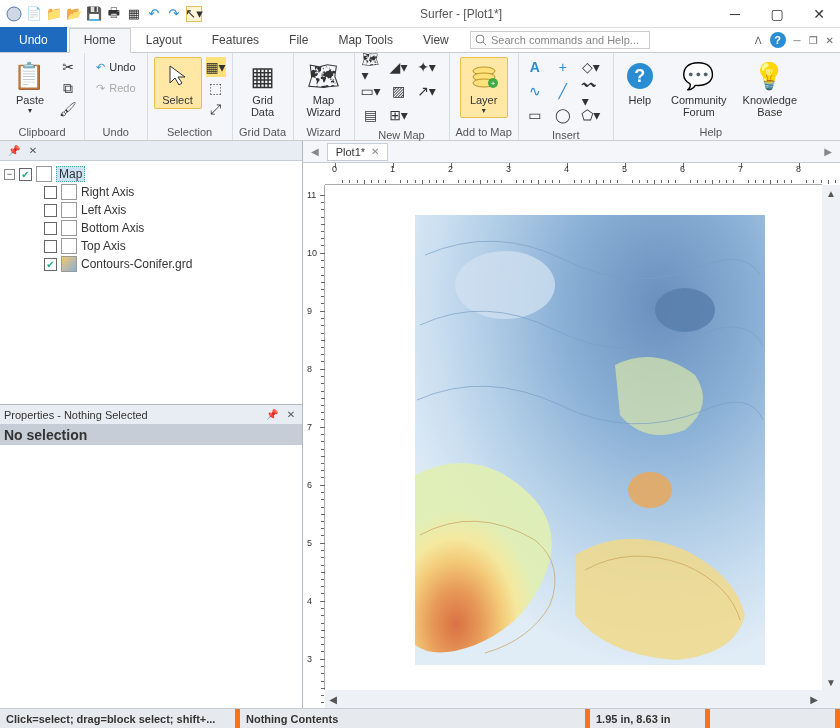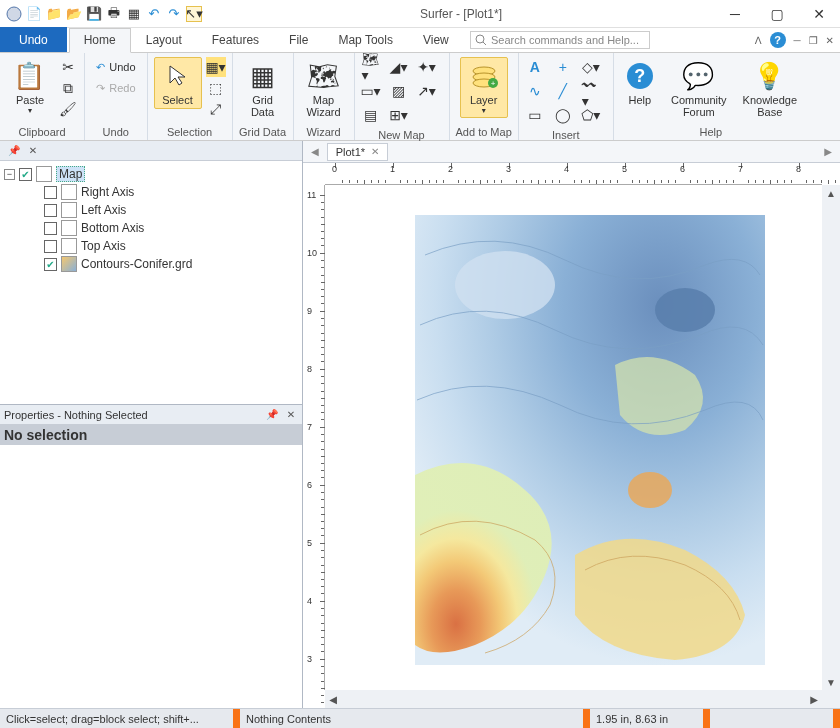--- a/index.html
+++ b/index.html
@@ -55,21 +55,21 @@
 .ruler-h { position:absolute; top:0; left:22px; right:18px; height:22px; background:#fff; border-bottom:1px solid #aaa; font-size:9px; color:#333;}
 .ruler-v { position:absolute; top:22px; left:0; bottom:18px; width:22px; background:#fff; border-right:1px solid #aaa;}
 .canvas { position:absolute; top:22px; left:22px; right:18px; bottom:18px; background:#fff; overflow:hidden;}
 .scroll-h { position:absolute; bottom:0; left:22px; right:18px; height:18px; background:#eef1f5; display:flex; align-items:center;}
 .scroll-v { position:absolute; right:0; top:22px; bottom:18px; width:18px; background:#eef1f5; display:flex; flex-direction:column; align-items:center;}
 .scroll-corner{position:absolute;right:0;bottom:0;width:18px;height:18px;background:#eef1f5;}
 .scr-btn{width:16px;height:16px;display:flex;align-items:center;justify-content:center;font-size:10px;color:#555;cursor:pointer;}
 .scr-track{flex:1;position:relative;}
 .scr-thumb{position:absolute;background:#c8ccd2;border-radius:2px;}
 .statusbar { height:20px; background:#e6e9ee; border-top:1px solid #c7cdd6; display:flex; align-items:center; font-size:11px; color:#333;}
-.statusbar .cell{padding:0 6px;border-right:7px solid #f97316;height:100%;display:flex;align-items:center;white-space:nowrap;}
+.statusbar .cell{padding:0 6px;border-right:5px solid #f97316;height:100%;display:flex;align-items:center;white-space:nowrap;font-weight:bold;}
 .contour-img{position:absolute;left:90px;top:30px;width:350px;height:450px;}
 .ruler-tick{position:absolute;top:0;width:1px;height:5px;background:#666;}
 .ruler-num{position:absolute;top:1px;font-size:9px;}
 .vruler-tick{position:absolute;left:17px;width:5px;height:1px;background:#666;}
 .vruler-num{position:absolute;left:4px;font-size:9px;}
 .help-icon{width:16px;height:16px;border-radius:50%;background:#2a8dd4;color:#fff;display:inline-flex;align-items:center;justify-content:center;font-size:11px;font-weight:bold;}
 </style>
 </head>
 <body>
 

